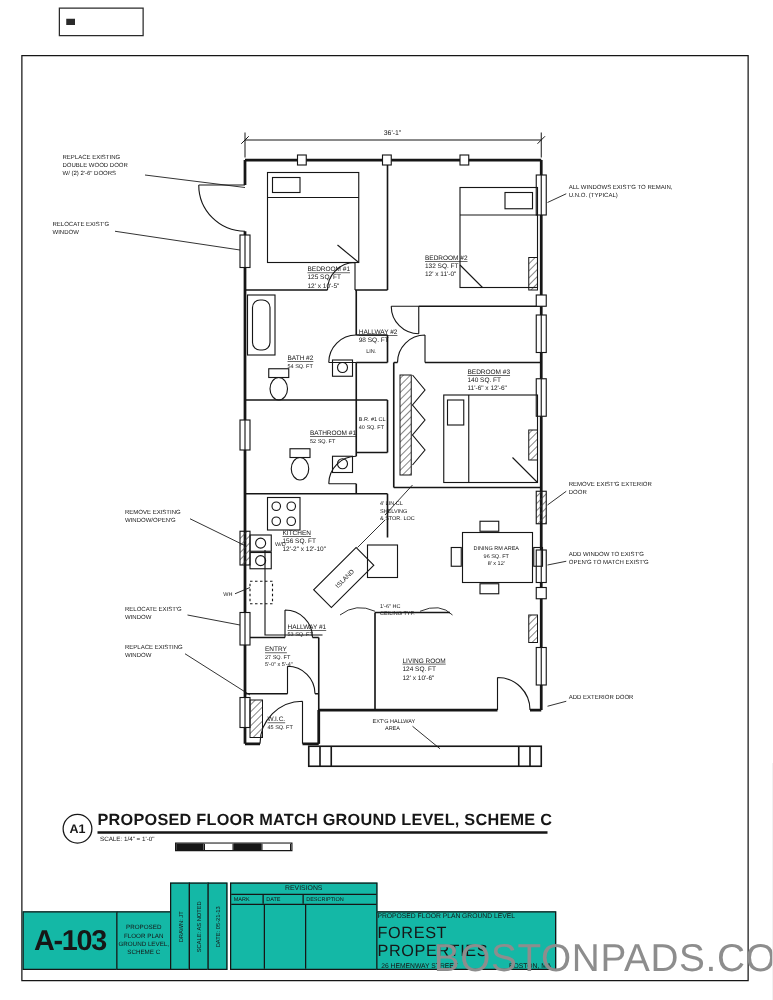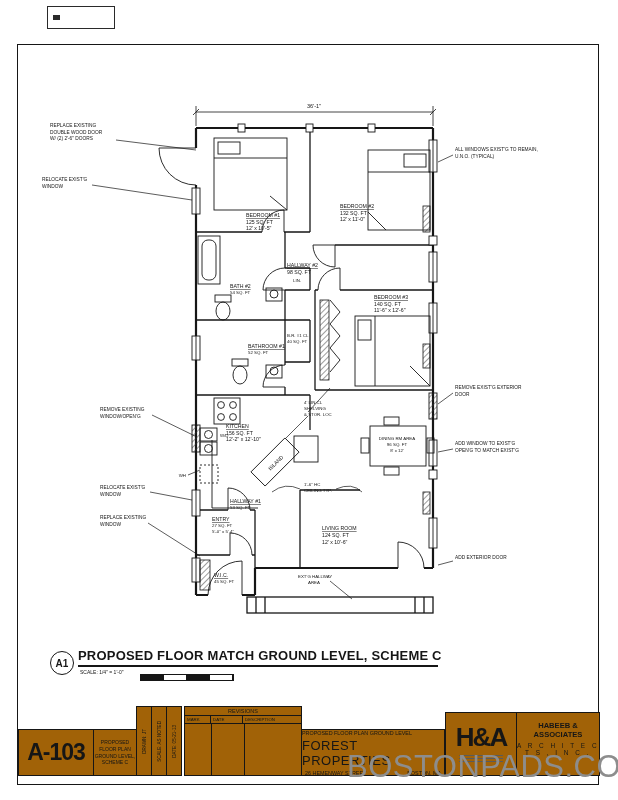--- a/index.html
+++ b/index.html
@@ -22,21 +22,21 @@
         border-radius:50%;display:flex;align-items:center;justify-content:center;
         font-size:10px;font-weight:bold;}
   .dtitle-text{position:absolute;left:78px;top:648px;width:360px;font-size:13px;font-weight:bold;
         letter-spacing:0.2px;border-bottom:2px solid #161616;padding-bottom:2px;white-space:nowrap;}
   .dtitle-scale{position:absolute;left:80px;top:669px;font-size:5px;}
   .scalebar{position:absolute;left:140px;top:674px;display:flex;border:1px solid #161616;height:5px;}
   .scalebar div{width:22px;height:5px;}
   .sb-b{background:#161616;} .sb-w{background:#fff;border-left:1px solid #161616;border-right:1px solid #161616;}
 
   
-  .tb{position:absolute;border:1.4px solid #161616;background:#a16207;box-sizing:border-box;}
+  .tb{position:absolute;border:1.4px solid #161616;background:#14b8a6;box-sizing:border-box;}
   .tb-a103{left:18px;top:729px;width:76px;height:47px;display:flex;align-items:center;justify-content:center;
         font-size:23px;font-weight:bold;letter-spacing:-1px;}
   .tb-name{left:93px;top:729px;width:44px;height:47px;display:flex;flex-direction:column;align-items:center;
         justify-content:center;font-size:5px;text-align:center;line-height:1.35;}
   .tb-meta{top:706px;height:70px;width:16px;display:flex;align-items:center;justify-content:center;}
   .tb-meta span{writing-mode:vertical-rl;transform:rotate(180deg);font-size:4.6px;white-space:nowrap;}
   .tb-rev{left:184px;top:706px;width:118px;height:70px;display:flex;flex-direction:column;}
   .tb-rev .rev-title{font-size:5.5px;text-align:center;border-bottom:1px solid #161616;padding:1px 0;}
   .tb-rev .rev-cols{display:flex;border-bottom:1px solid #161616;font-size:4.4px;}
   .tb-rev .rev-cols div{padding:1px 2px;box-sizing:border-box;}
@@ -409,29 +409,15 @@
 
   <div class="tb tb-proj">
     <div class="p1">PROPOSED FLOOR PLAN  GROUND LEVEL</div>
     <div class="p2">FOREST PROPERTIES</div>
     <div class="p3">
       <span>26 HEMENWAY STREET</span>
       <span>BOSTON, MA</span>
     </div>
   </div>
 
-  <div class="tb tb-firm">
-    <div class="firm-logo">
-      <div class="ha">H&amp;A</div>
-      <div class="firm-lines">
-        <div></div>
-          <div></div>
-          <div></div>
-      </div>
-    </div>
-    <div class="firm-text">
-      <div class="f1">HABEEB &amp; ASSOCIATES</div>
-      <div class="f2">A R C H I T E C T S ,  I N C .</div>
-    </div>
-  </div>
 
   <div class="watermark">BOSTONPADS.COM</div>
 </div>
 
 </body></html>

